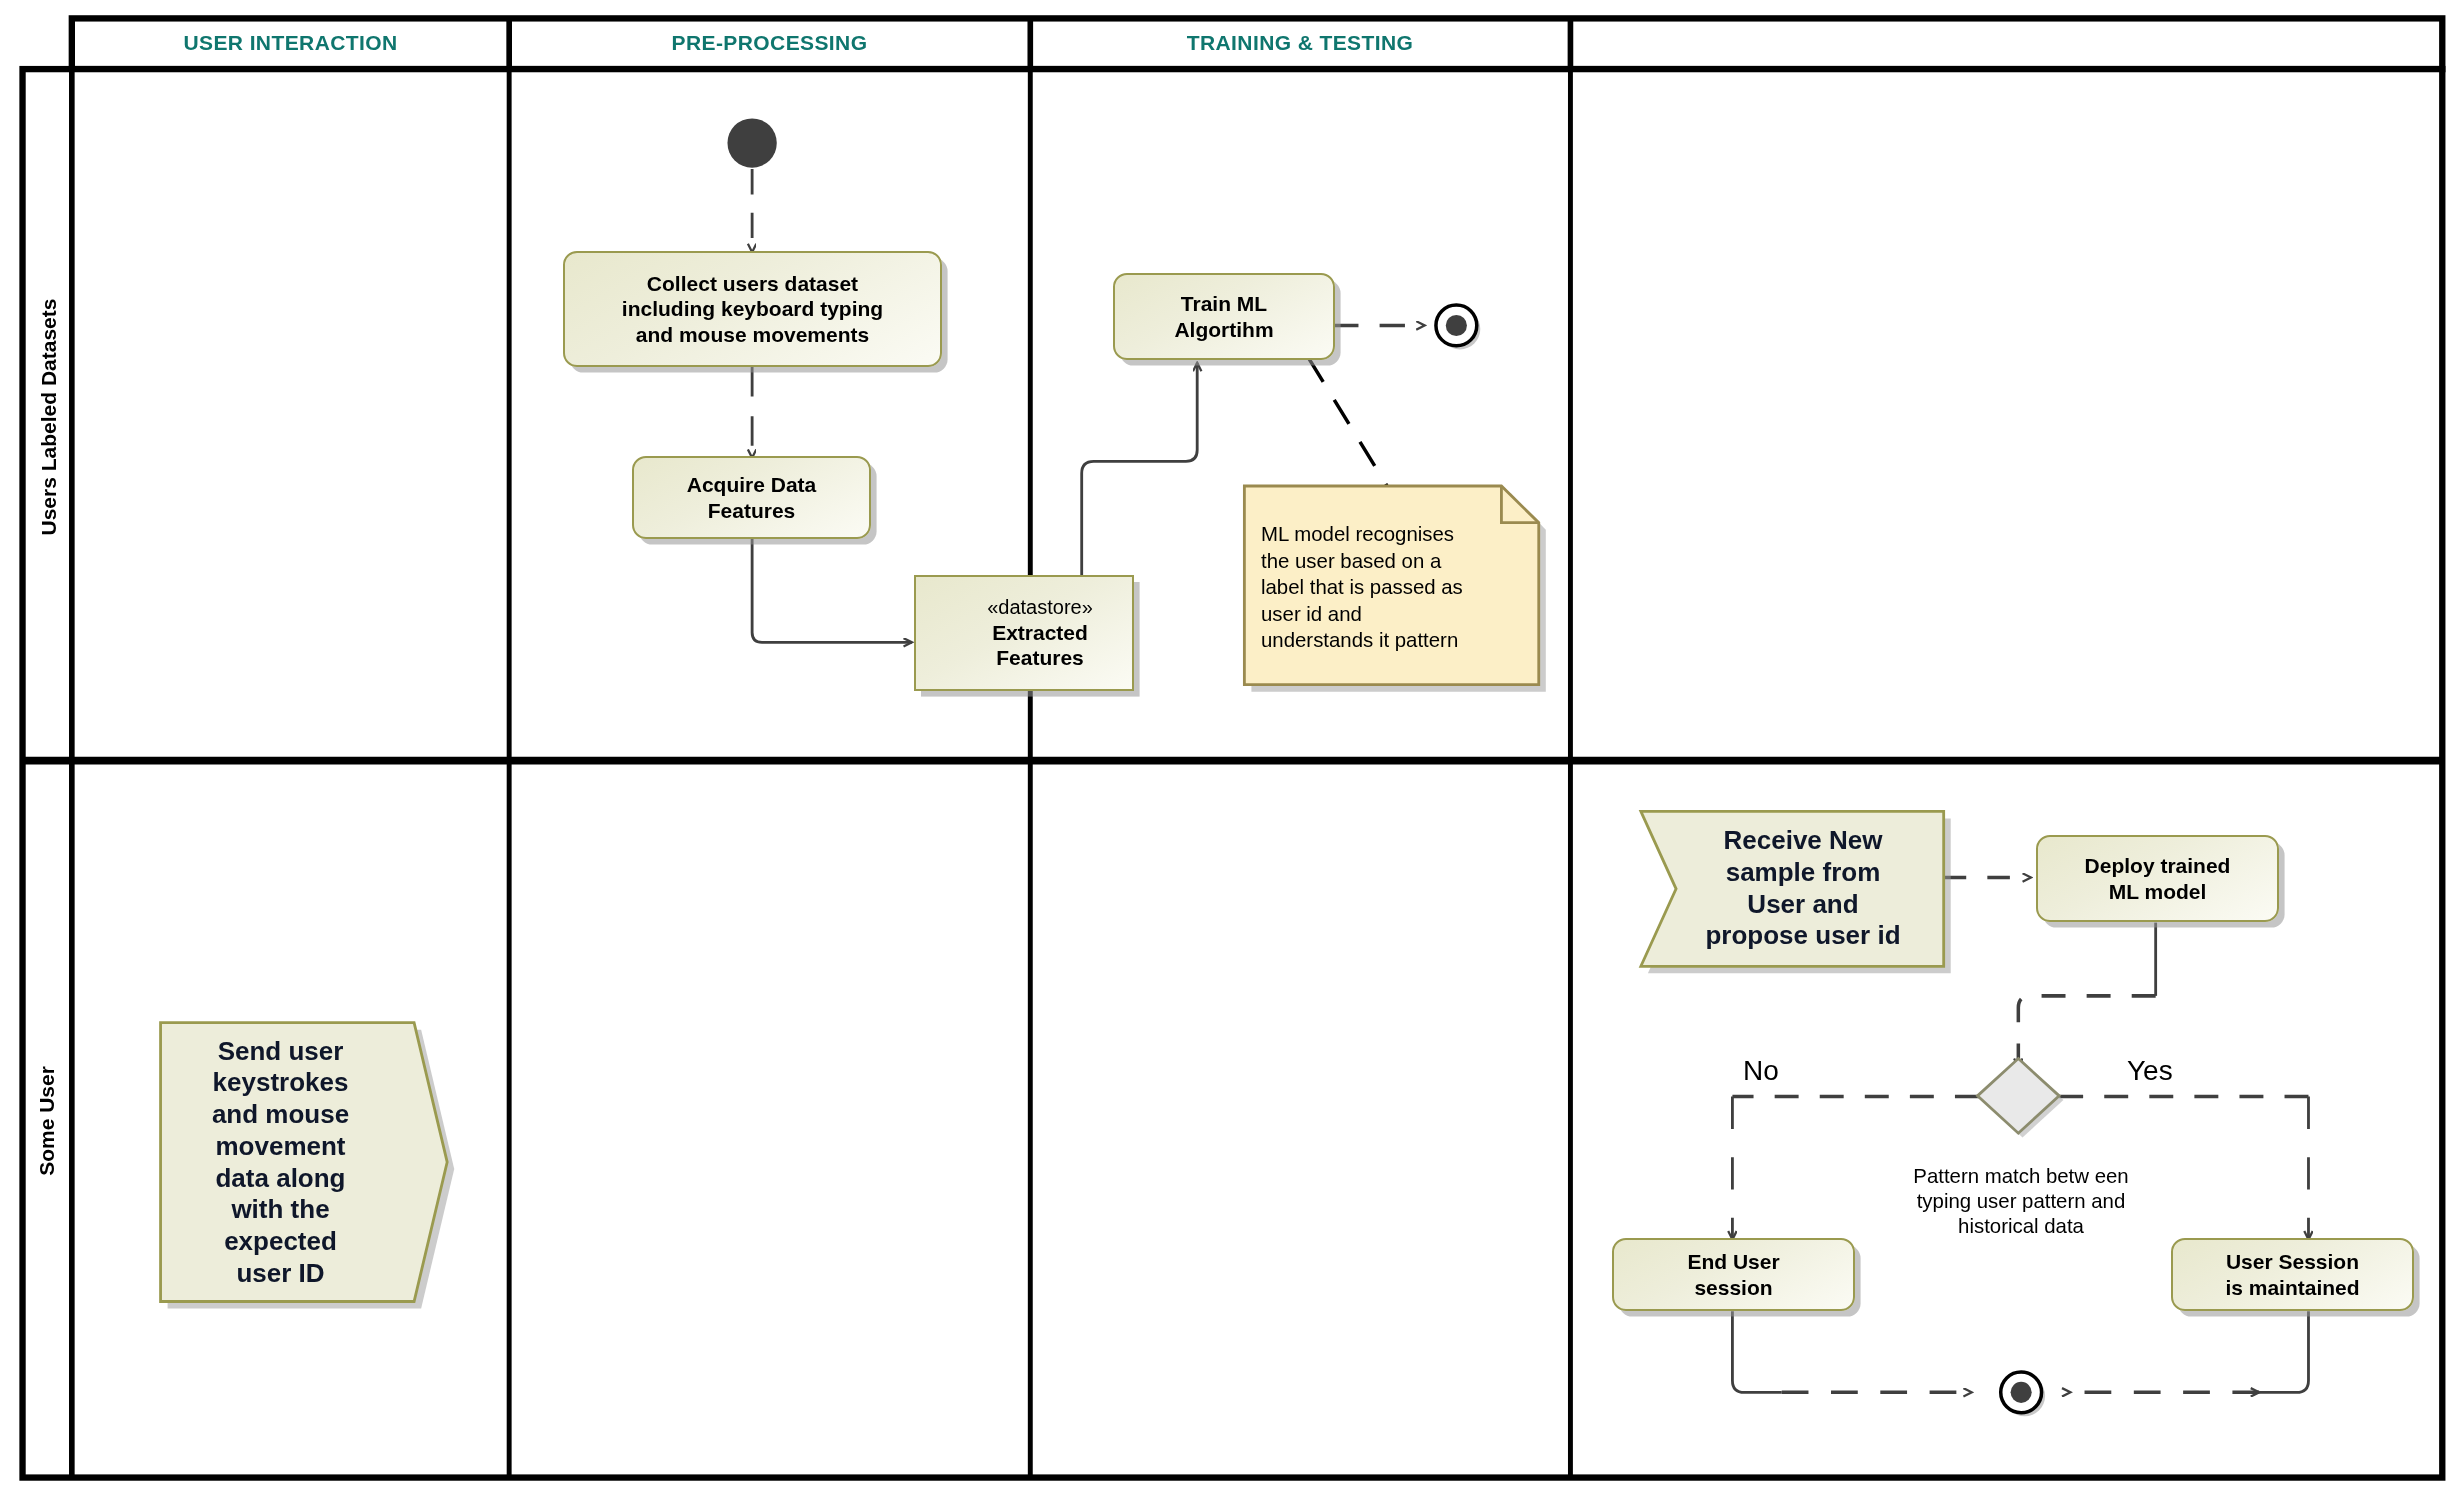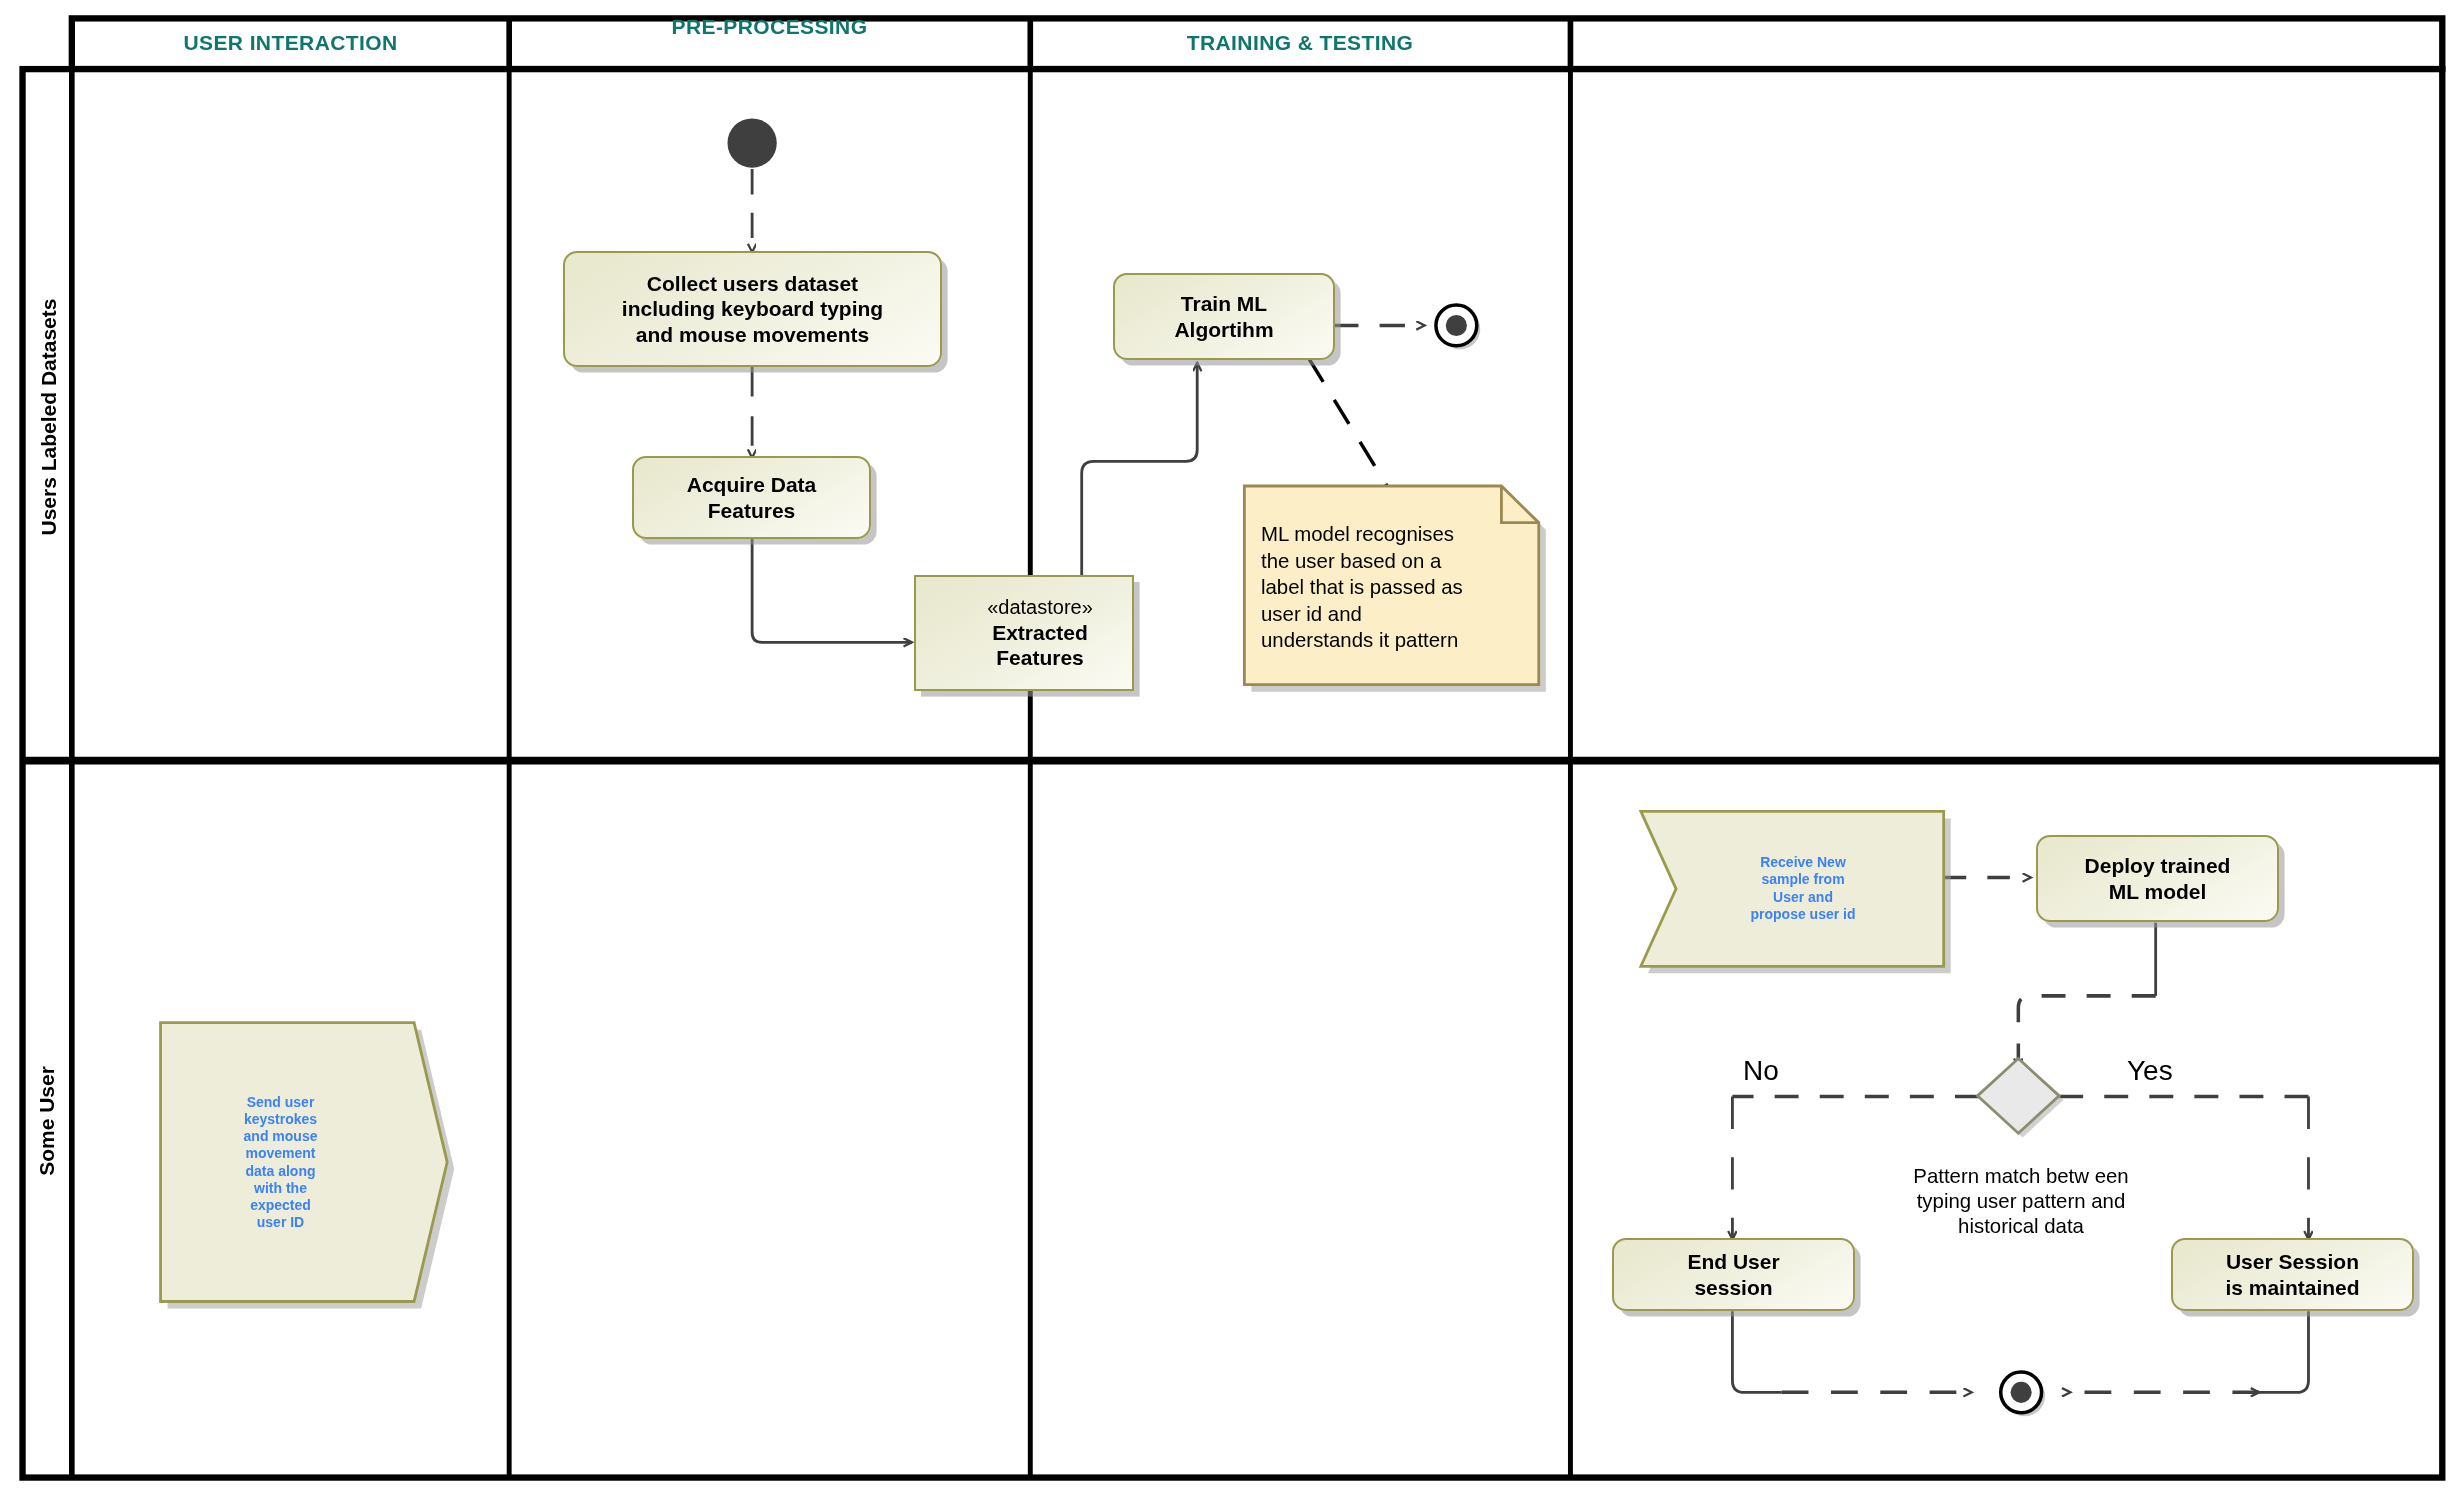--- a/index.html
+++ b/index.html
@@ -90,23 +90,23 @@
     position: absolute;
     font-size: 20.4px;
     line-height: 1.22;
     color: #000;
     text-align: center;
     white-space: pre-line;
   }
   .signal-text {
     position: absolute;
     font-weight: bold;
-    font-size: 14px;
+    font-size: 26px;
     line-height: 1.22;
-    color: #3b82f6;
+    color: #0f172a;
     text-align: center;
     white-space: pre-line;
     display: flex;
     align-items: center;
     justify-content: center;
   }
 </style>
 </head>
 <body>
 
@@ -125,21 +125,21 @@
     <line x1="102" y1="98" x2="102" y2="2098" stroke="#000000" stroke-width="8"></line>
 
     <line x1="723" y1="98" x2="723" y2="2098" stroke="#000000" stroke-width="7"></line>
     <line x1="1463" y1="98" x2="1463" y2="2098" stroke="#000000" stroke-width="7"></line>
     <line x1="2230" y1="98" x2="2230" y2="2098" stroke="#000000" stroke-width="7"></line>
 
     <line x1="32" y1="1080" x2="3468" y2="1080" stroke="#000000" stroke-width="11"></line>
   </svg>
 
   <div class="hdr-label" style="left:72px; top:31px; width:437px;">USER INTERACTION</div>
-  <div class="hdr-label" style="left:509px; top:15px; width:521px;">PRE-PROCESSING</div>
+  <div class="hdr-label" style="left:509px; top:31px; width:521px;">PRE-PROCESSING</div>
   <div class="hdr-label" style="left:1030px; top:31px; width:540px;">TRAINING &amp; TESTING</div>
 
   <div class="lane-label" style="left:-99px; top:405px; width:296px; text-align:center; transform:rotate(-90deg);">Users Labeled Datasets</div>
   <div class="lane-label" style="left:-101px; top:1109px; width:296px; text-align:center; transform:rotate(-90deg);">Some User</div>
 
   <svg class="layer" viewBox="0 0 3496 2134">
     <defs>
       <marker id="arrowOpen" markerWidth="16" markerHeight="16" refX="13" refY="6" orient="auto" markerUnits="userSpaceOnUse">
         <path d="M1,0 L13,6 L1,12" fill="none" stroke="#3F3F3F" stroke-width="3.2"></path>
       </marker>

